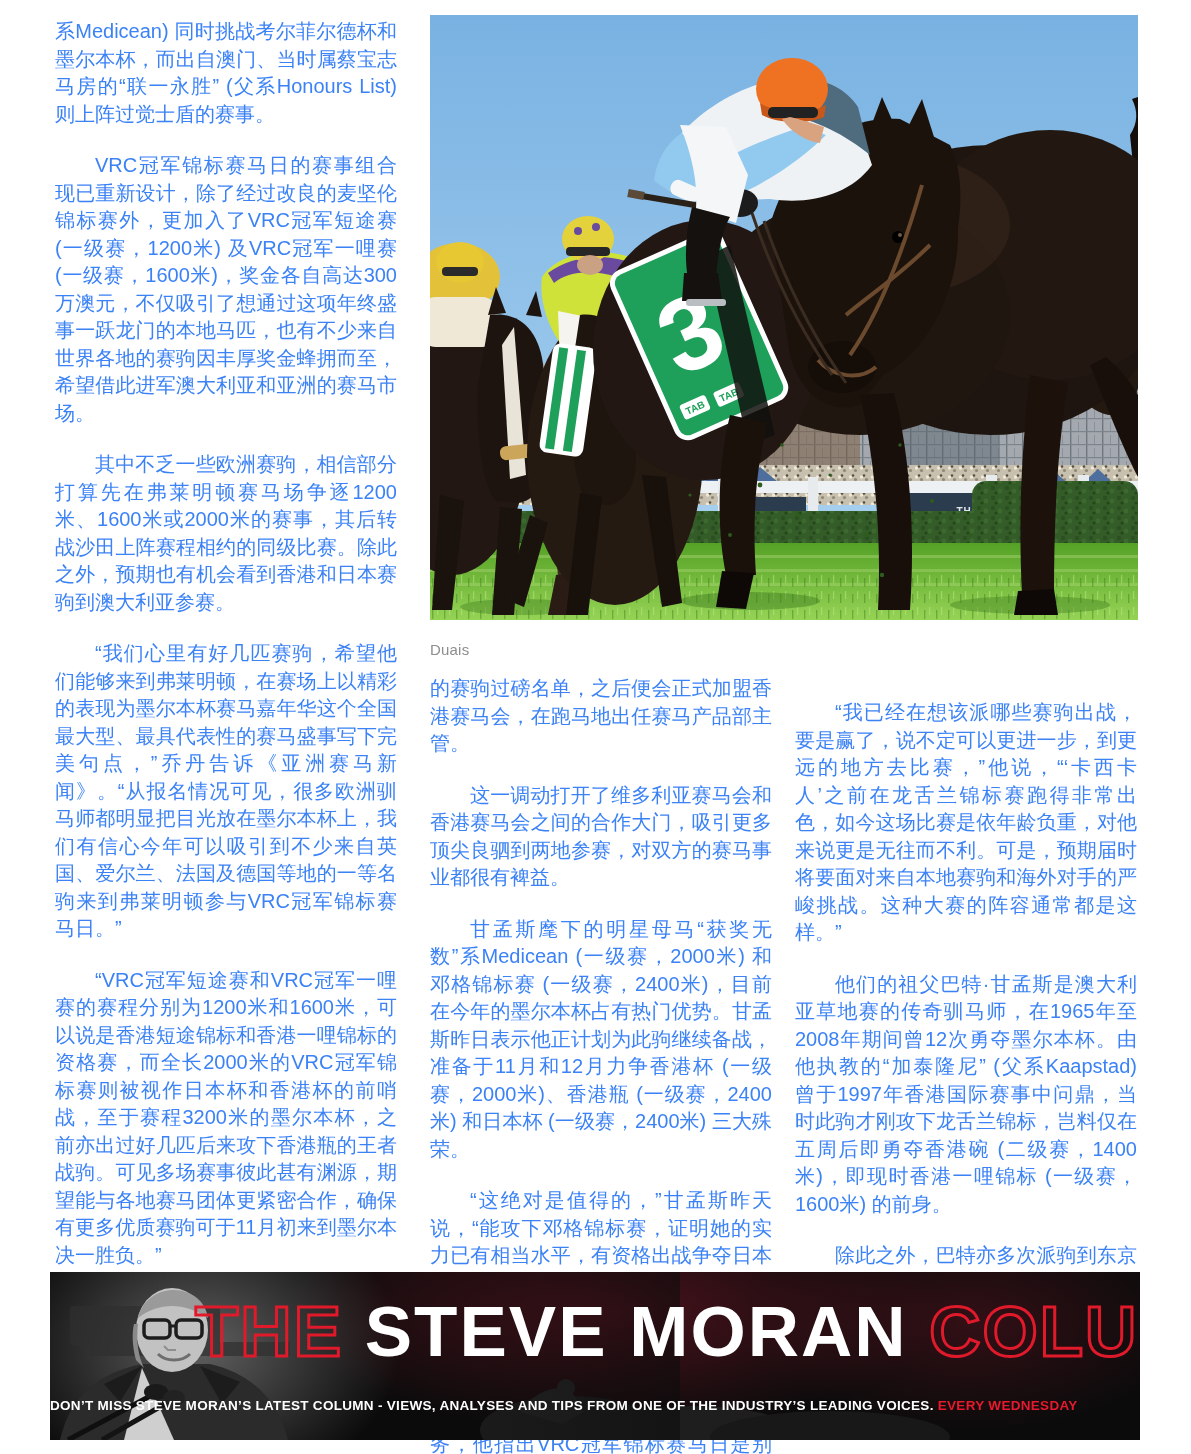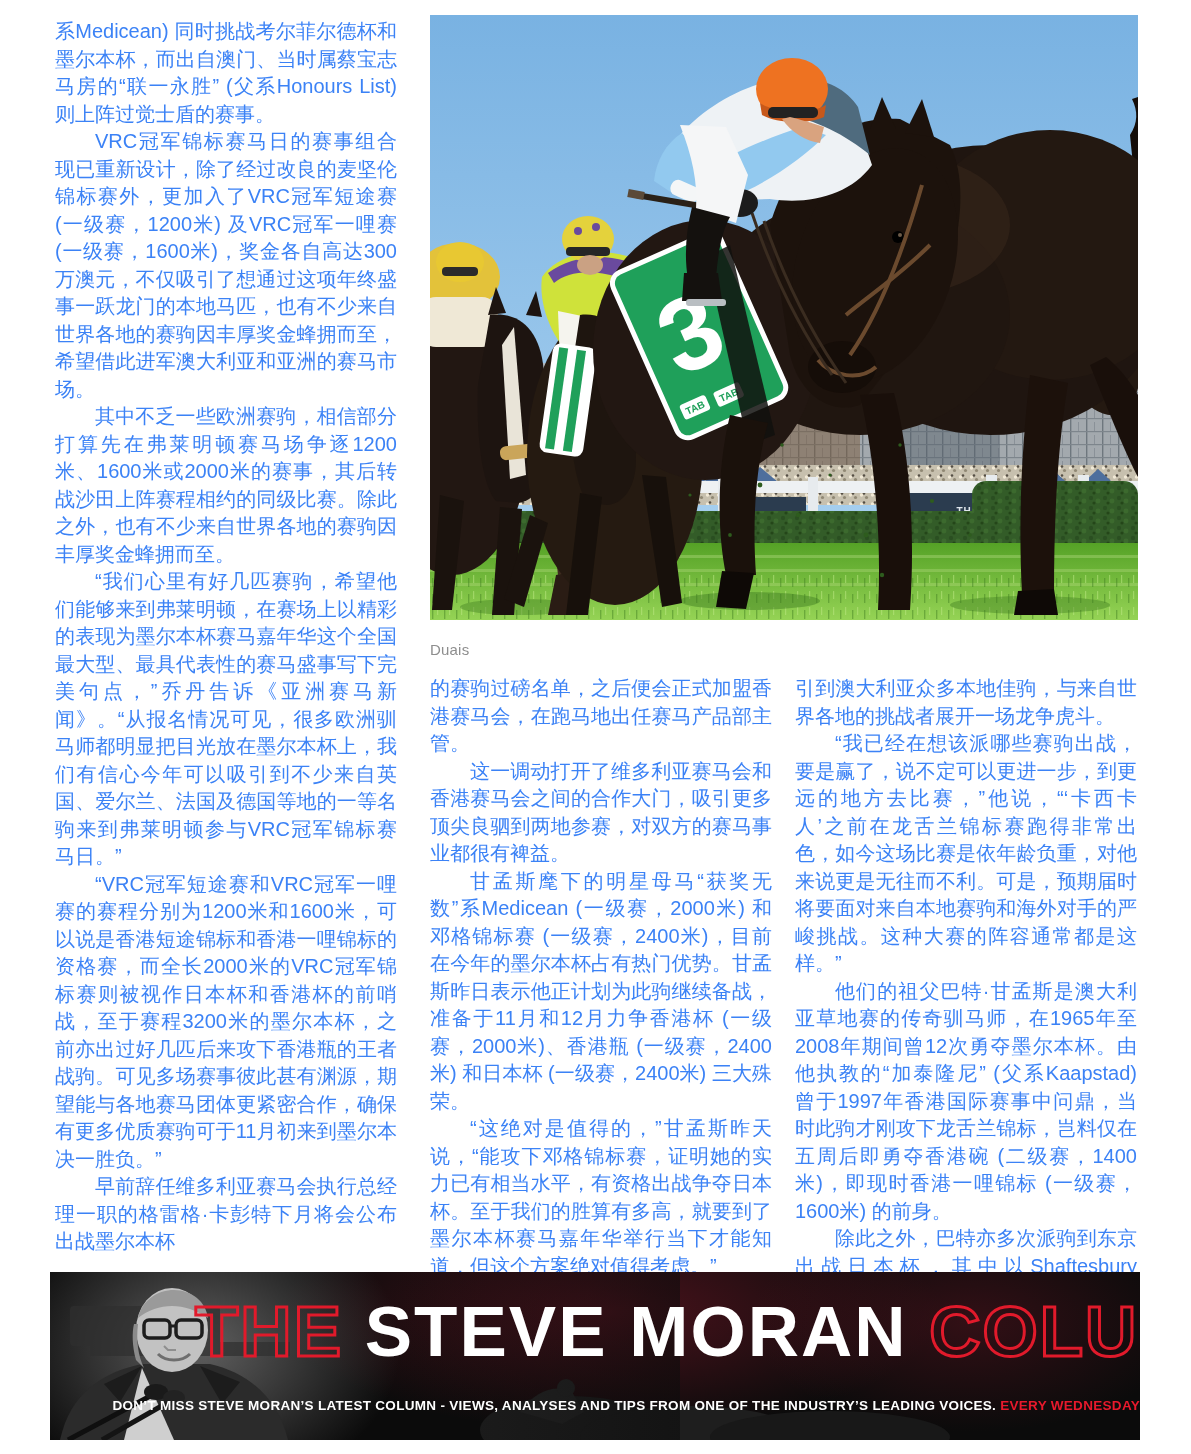--- a/index.html
+++ b/index.html
@@ -4,50 +4,50 @@
 <style>
   html,body{margin:0;padding:0;background:#ffffff;}
   body{width:1191px;height:1454px;position:relative;overflow:hidden;
        font-family:"Liberation Sans",sans-serif;-webkit-font-smoothing:antialiased;}
 
   
   .content{display:flex;gap:33px;padding:15px 0 0 55px;}
   .col{width:342px;font-size:20px;line-height:27.5px;color:#3b82f6;text-align:justify;}
   .left-col{margin-top:3px;}
   .para{margin:0;}
-  .para.ind{text-indent:2em;}
+  .para.ind{text-indent:2em;margin-top:24px;}
   .right-area{width:708px;}
   .photo{margin:0;width:708px;height:605px;overflow:hidden;background:#85b9e5;}
   .photo svg{display:block;}
   .caption{margin-top:21px;font-size:15px;color:#8e8e8e;letter-spacing:.2px;}
   .two-cols{display:flex;gap:23px;margin-top:17px;}
 
   
   .banner{position:absolute;left:50px;top:1272px;width:1090px;height:168px;
           background:#0b0b0b;overflow:hidden;}
   .banner svg.backdrop{position:absolute;left:0;top:0;}
   .banner-title{position:absolute;left:145px;top:30px;white-space:nowrap;
           font-weight:bold;font-size:71px;line-height:60px;letter-spacing:2px;z-index:3;}
   .banner-title .outline{color:rgba(0,0,0,0);-webkit-text-stroke:3px #e11a2b;}
   .banner-title .solid{color:#ffffff;}
-  .banner-tagline{position:absolute;left:0;right:0;top:126px;text-align:right;
+  .banner-tagline{position:absolute;left:0;right:0;top:126px;text-align:left;
           font-weight:bold;font-size:13.5px;letter-spacing:.3px;color:#ffffff;z-index:3;}
   .banner-tagline .red{color:#e8192c;}
 </style>
 </head>
 <body>
 
 <div class="page">
 
   <div class="content">
 
     <div class="col left-col">
         <p class="para">系Medicean) 同时挑战考尔菲尔德杯和墨尔本杯，而出自澳门、当时属蔡宝志马房的“联一永胜” (父系Honours List) 则上阵过觉士盾的赛事。</p>
         <p class="para ind">VRC冠军锦标赛马日的赛事组合现已重新设计，除了经过改良的麦坚伦锦标赛外，更加入了VRC冠军短途赛 (一级赛，1200米) 及VRC冠军一哩赛 (一级赛，1600米)，奖金各自高达300万澳元，不仅吸引了想通过这项年终盛事一跃龙门的本地马匹，也有不少来自世界各地的赛驹因丰厚奖金蜂拥而至，希望借此进军澳大利亚和亚洲的赛马市场。</p>
-        <p class="para ind">其中不乏一些欧洲赛驹，相信部分打算先在弗莱明顿赛马场争逐1200米、1600米或2000米的赛事，其后转战沙田上阵赛程相约的同级比赛。除此之外，也有不少来自世界各地的赛驹因丰厚奖金蜂拥而至。</p>
+        <p class="para ind">其中不乏一些欧洲赛驹，相信部分打算先在弗莱明顿赛马场争逐1200米、1600米或2000米的赛事，其后转战沙田上阵赛程相约的同级比赛。除此之外，预期也有机会看到香港和日本赛驹到澳大利亚参赛。</p>
         <p class="para ind">“我们心里有好几匹赛驹，希望他们能够来到弗莱明顿，在赛场上以精彩的表现为墨尔本杯赛马嘉年华这个全国最大型、最具代表性的赛马盛事写下完美句点，”乔丹告诉《亚洲赛马新闻》。“从报名情况可见，很多欧洲驯马师都明显把目光放在墨尔本杯上，我们有信心今年可以吸引到不少来自英国、爱尔兰、法国及德国等地的一等名驹来到弗莱明顿参与VRC冠军锦标赛马日。”</p>
         <p class="para ind">“VRC冠军短途赛和VRC冠军一哩赛的赛程分别为1200米和1600米，可以说是香港短途锦标和香港一哩锦标的资格赛，而全长2000米的VRC冠军锦标赛则被视作日本杯和香港杯的前哨战，至于赛程3200米的墨尔本杯，之前亦出过好几匹后来攻下香港瓶的王者战驹。可见多场赛事彼此甚有渊源，期望能与各地赛马团体更紧密合作，确保有更多优质赛驹可于11月初来到墨尔本决一胜负。”</p>
         <p class="para ind">早前辞任维多利亚赛马会执行总经理一职的格雷格·卡彭特下月将会公布出战墨尔本杯</p>
       </div>
 
     <div class="right-area">
 
       <figure class="photo">
         <svg width="708" height="605" viewBox="0 0 708 605">
           <defs>
@@ -303,21 +303,20 @@
 
       <div class="two-cols">
         <div class="col">
             <p class="para">的赛驹过磅名单，之后便会正式加盟香港赛马会，在跑马地出任赛马产品部主管。</p>
             <p class="para ind">这一调动打开了维多利亚赛马会和香港赛马会之间的合作大门，吸引更多顶尖良驷到两地参赛，对双方的赛马事业都很有裨益。</p>
             <p class="para ind">甘孟斯麾下的明星母马“获奖无数”系Medicean (一级赛，2000米) 和邓格锦标赛 (一级赛，2400米)，目前在今年的墨尔本杯占有热门优势。甘孟斯昨日表示他正计划为此驹继续备战，准备于11月和12月力争香港杯 (一级赛，2000米)、香港瓶 (一级赛，2400米) 和日本杯 (一级赛，2400米) 三大殊荣。</p>
             <p class="para ind">“这绝对是值得的，”甘孟斯昨天说，“能攻下邓格锦标赛，证明她的实力已有相当水平，有资格出战争夺日本杯。至于我们的胜算有多高，就要到了墨尔本杯赛马嘉年华举行当下才能知道，但这个方案绝对值得考虑。”</p>
             <p class="para ind">甘孟斯的兄弟詹姆士现时负责主理高多芬马房在澳大利亚和新西兰的业务，他指出VRC冠军锦标赛马日是别具意义的重要盛事，将吸</p>
           </div>
         <div class="col">
-            <p class="para">引到澳大利亚众多本地佳驹，与来自世界各地的挑战者展开一场龙争虎斗。</p>
             <p class="para ind">“我已经在想该派哪些赛驹出战，要是赢了，说不定可以更进一步，到更远的地方去比赛，”他说，“‘卡西卡人’之前在龙舌兰锦标赛跑得非常出色，如今这场比赛是依年龄负重，对他来说更是无往而不利。可是，预期届时将要面对来自本地赛驹和海外对手的严峻挑战。这种大赛的阵容通常都是这样。”</p>
             <p class="para ind">他们的祖父巴特·甘孟斯是澳大利亚草地赛的传奇驯马师，在1965年至2008年期间曾12次勇夺墨尔本杯。由他执教的“加泰隆尼” (父系Kaapstad) 曾于1997年香港国际赛事中问鼎，当时此驹才刚攻下龙舌兰锦标，岂料仅在五周后即勇夺香港碗 (二级赛，1400米)，即现时香港一哩锦标 (一级赛，1600米) 的前身。</p>
             <p class="para ind">除此之外，巴特亦多次派驹到东京出战日本杯，其中以Shaftesbury Avenue (父系Salieri) 成绩最佳，在1991年的赛事中跑获季军。</p>
           </div>
       </div>
     </div>
   </div>
 
   <div class="banner">
     <svg class="backdrop" width="1090" height="168" viewBox="0 0 1090 168">

